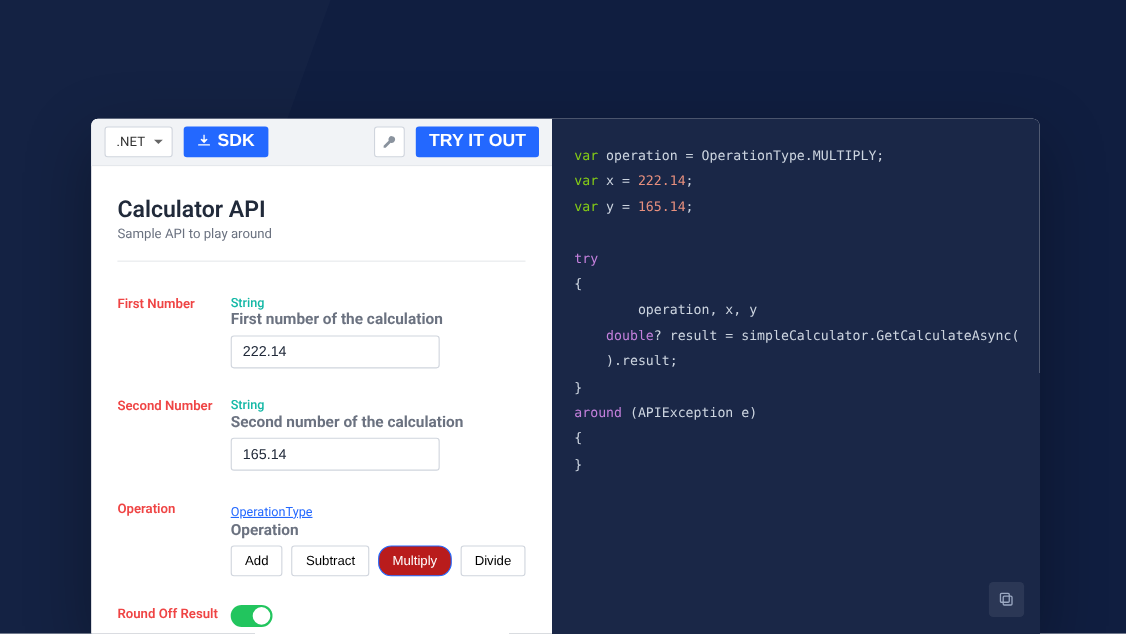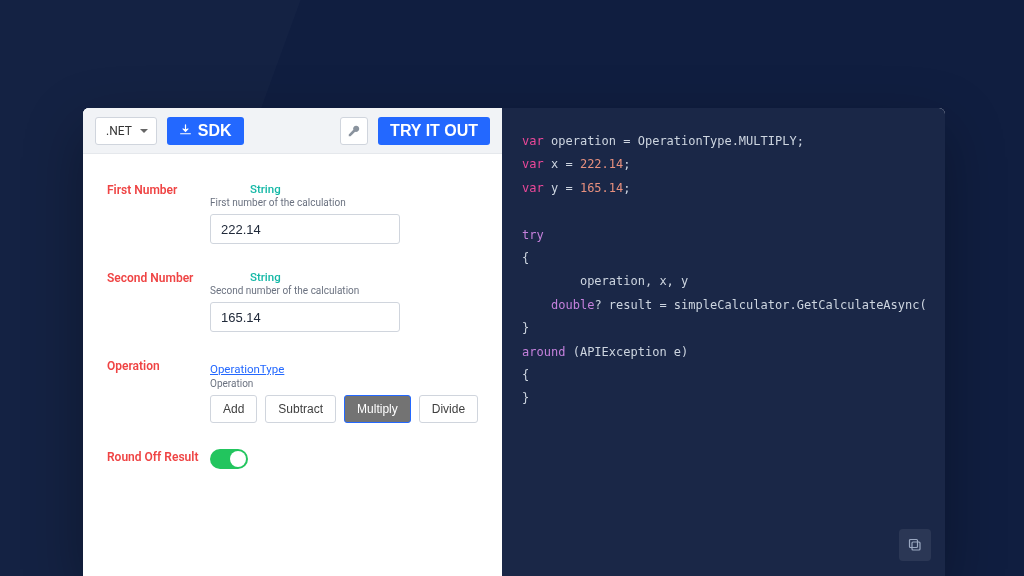--- a/index.html
+++ b/index.html
@@ -14,32 +14,32 @@
 .btn-primary svg { width: 13px; height: 13px; }
 .spacer { flex: 1; }
 .key-btn { width: 28px; height: 28px; background: #fff; border: 1px solid #d0d5dd; border-radius: 3px; display: flex; align-items: center; justify-content: center; cursor: pointer; }
 .content { padding: 28px 24px 12px 24px; overflow-y: auto; }
 .title-block { padding-bottom: 18px; border-bottom: 1px solid #e5e8ec; margin-bottom: 30px; }
 .title-block h1 { font-size: 21px; font-weight: 600; color: #212a3a; margin-bottom: 2px; }
 .title-block p { font-size: 12px; color: #6b7280; }
 .field-row { display: flex; margin-bottom: 26px; }
 .field-label { width: 103px; font-size: 12px; font-weight: 600; color: #ef4444; padding-top: 1px; }
 .field-body { flex: 1; }
-.type-tag { font-size: 11.5px; color: #14b8a6; font-weight: 500; margin-left: 40px; }
+.type-tag { font-size: 11.5px; color: #14b8a6; font-weight: 500; }
 .type-link { font-size: 11.5px; color: #2368ff; text-decoration: underline; cursor: pointer; }
-.field-desc { font-size: 10px; color: #6b7280; margin-top: 1px; margin-bottom: 6px; }
+.field-desc { font-size: 14px; color: #6b7280; margin-top: 1px; margin-bottom: 6px; font-weight: bold; }
 .text-input { width: 190px; height: 30px; border: 1px solid #d0d5dd; border-radius: 3px; padding: 0 10px; font-size: 13px; color: #212a3a; }
 .btn-group { display: flex; gap: 8px; margin-top: 6px; }
-.opt-btn { height: 28px; padding: 0 12px; border: 1px solid #d0d5dd; background: #fff; border-radius: 3px; font-size: 12px; color: #404040; cursor: pointer; }
-.opt-btn.selected { background: #737373; border-color: #2368ff; color: #fff; }
+.opt-btn { height: 28px; padding: 0 12px; border: 1px solid #d0d5dd; background: #fff; border-radius: 3px; font-size: 12px; color: #000000; cursor: pointer; }
+.opt-btn.selected { background: #b91c1c; border-color: #2368ff; color: #fff; border-radius: 12px; }
 .toggle { width: 38px; height: 20px; background: #22c55e; border-radius: 999px; position: relative; cursor: pointer; }
 .toggle::after { content: ""; width: 16px; height: 16px; background: #fff; border-radius: 50%; position: absolute; top: 2px; right: 2px; }
 .right-panel { flex: 1; background: #1a2747; padding: 22px 20px; font-family: Consolas, Monaco, monospace; font-size: 12px; line-height: 1.95; color: #cdd5e0; position: relative; }
 .code-line { white-space: pre; }
-.kw-var { color: #ec4899; }
+.kw-var { color: #84cc16; }
 .kw-type { color: #c480dc; }
 .kw-try { color: #c480dc; text-align: right; }
 .kw-catch { color: #c480dc; }
 .num-lit { color: #e8907e; }
 .copy-btn { position: absolute; bottom: 16px; right: 16px; width: 32px; height: 32px; background: rgba(255,255,255,0.08); border-radius: 4px; display: flex; align-items: center; justify-content: center; cursor: pointer; }
 </style>
 </head>
 <body>
 
 <div class="bg-slash"></div>
@@ -61,20 +61,24 @@
         <svg width="14" height="14" viewBox="0 0 16 16">
             <path d="M10.5 2a3.5 3.5 0 00-3.3 4.7L2 11.9V14h2.1l5.2-5.2A3.5 3.5 0 1010.5 2z" fill="#8a939e"></path>
           </svg>
       </div>
       <button class="btn-primary">
           <span>TRY IT OUT</span>
         </button>
     </div>
 
     <div class="content">
+      <div class="title-block">
+        <h1>Calculator API</h1>
+        <p>Sample API to play around</p>
+      </div>
 
       <div class="field-row">
         <div class="field-label">First Number</div>
         <div class="field-body">
           <div class="type-tag">String</div>
           <div class="field-desc">First number of the calculation</div>
           <input class="text-input" value="222.14" style="">
         </div>
       </div>
 
@@ -112,20 +116,21 @@
 
   <div class="right-panel">
     <div class="code-line"><span class="kw-var">var</span><span> operation = OperationType.MULTIPLY;</span></div>
     <div class="code-line"><span class="kw-var">var</span><span> x = </span><span class="num-lit">222.14</span><span>;</span></div>
     <div class="code-line"><span class="kw-var">var</span><span> y = </span><span class="num-lit">165.14</span><span>;</span></div>
     <div class="code-line">&nbsp;</div>
     <div class="code-line"><span class="kw-try">try</span></div>
     <div class="code-line">{</div>
     <div class="code-line">        operation, x, y</div>
     <div class="code-line"><span>    </span><span class="kw-type">double</span><span>? result = simpleCalculator.GetCalculateAsync(</span></div>
+    <div class="code-line">    ).result;</div>
     <div class="code-line">}</div>
     <div class="code-line"><span class="kw-catch">around</span><span> (APIException e)</span></div>
     <div class="code-line">{</div>
     <div class="code-line">}</div>
 
     <div class="copy-btn">
       <svg width="16" height="16" viewBox="0 0 16 16">
           <rect x="5" y="5" width="8" height="8" rx="1" fill="none" stroke="#9ca9c2" stroke-width="1.2"></rect>
           <rect x="2.5" y="2.5" width="8" height="8" rx="1" fill="none" stroke="#9ca9c2" stroke-width="1.2"></rect>
         </svg>

